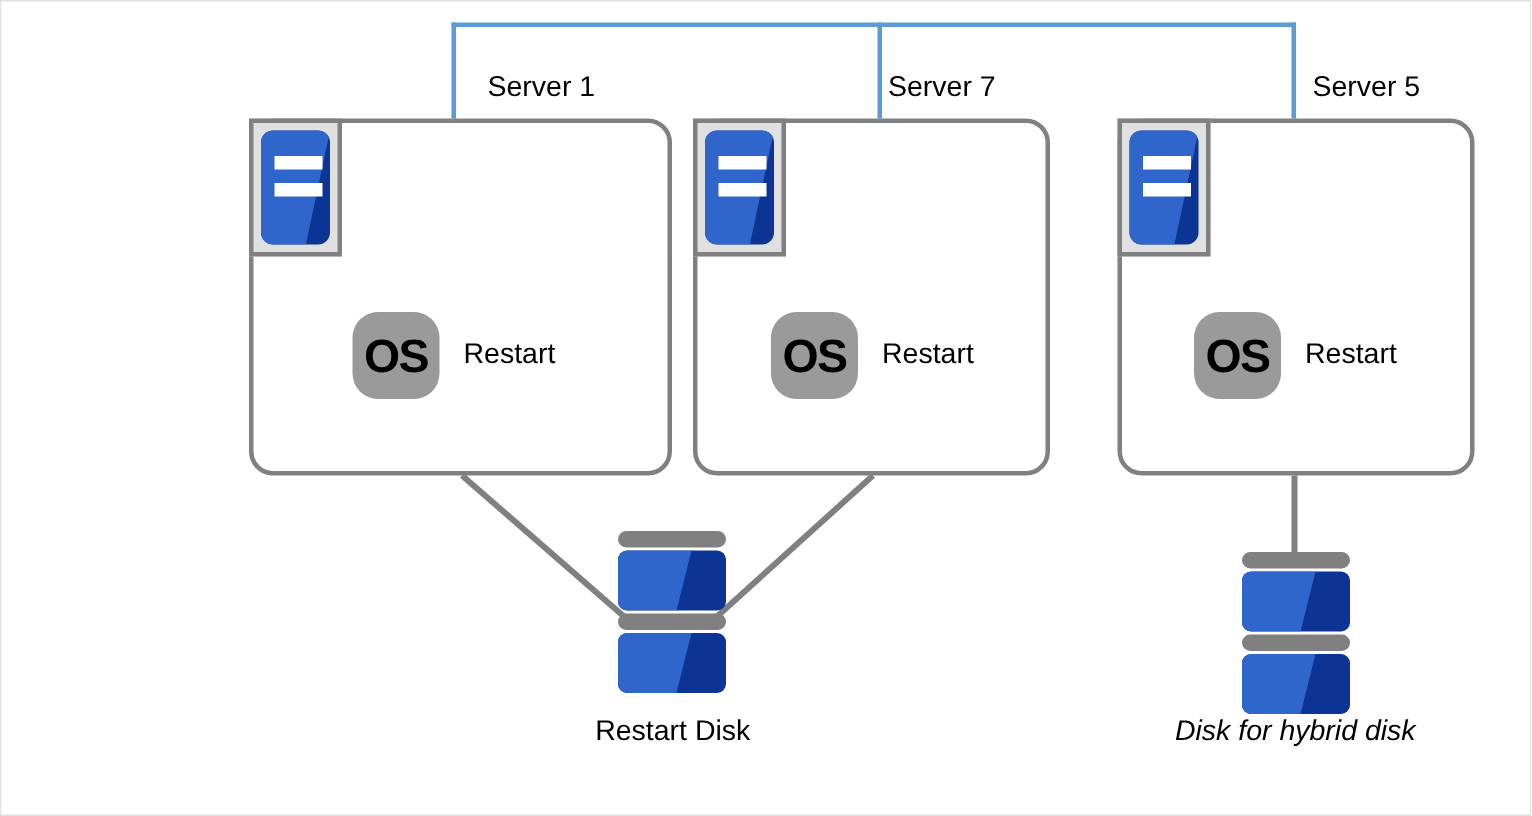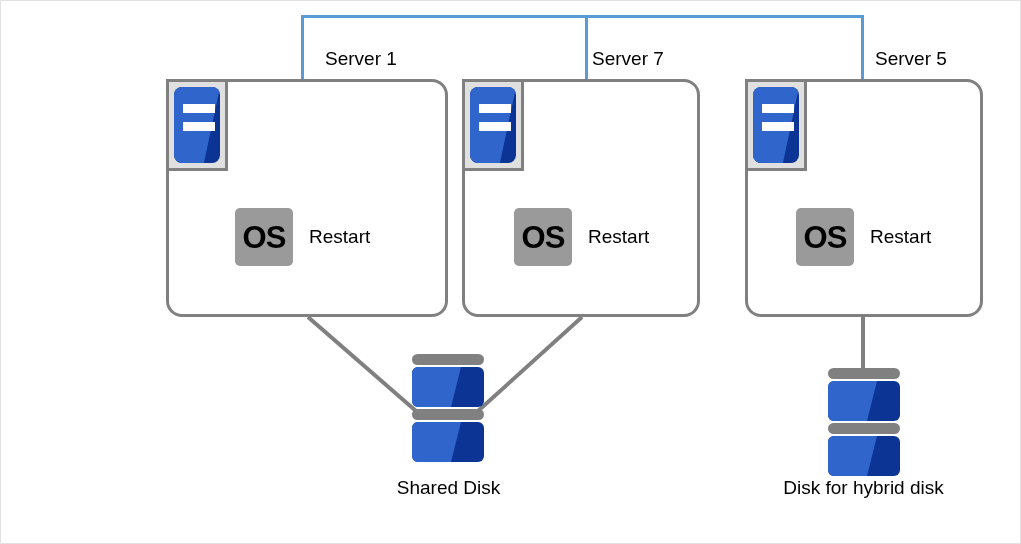--- a/index.html
+++ b/index.html
@@ -73,21 +73,21 @@
     background: #ffffff;
   }
   .srv-icon .bar.b1 { top: 17px; }
   .srv-icon .bar.b2 { top: 35px; }
 
   
   .os-group { position: absolute; display: flex; align-items: center; }
   .os-badge {
     width: 58px; height: 58px;
     background: #9a9a9a;
-    border-radius: 5px;
+    border-radius: 17px;
     display: flex; align-items: center; justify-content: center;
     font-size: 31px;
     font-weight: bold;
     color: #000000;
     letter-spacing: -1px;
     line-height: 1;
   }
   .restart-text {
     margin-left: 16px;
     font-size: 19px;
@@ -188,26 +188,26 @@
     <div class="restart-text">Restart</div>
   </div>
 
   <div class="disk" style="left:411px; top:353px;">
     <div class="cap"></div>
     <div class="platter"></div>
     <div class="cap"></div>
     <div class="platter"></div>
   </div>
   <div class="caption" style="left:310px; top:473px; width:275px;">
-    <div>Shared Disk</div>
+    <div>Restart Disk</div>
   </div>
 
   <div class="disk" style="left:827px; top:367px;">
     <div class="cap"></div>
     <div class="platter"></div>
     <div class="cap"></div>
     <div class="platter"></div>
   </div>
-  <div class="caption" style="left:755px; top:473px; width:215px;">
+  <div class="caption" style="left:755px; top:473px; width:215px;font-style:italic;">
     <div>Disk for hybrid disk</div>
   </div>
 
 </div>
 
 </body></html>

